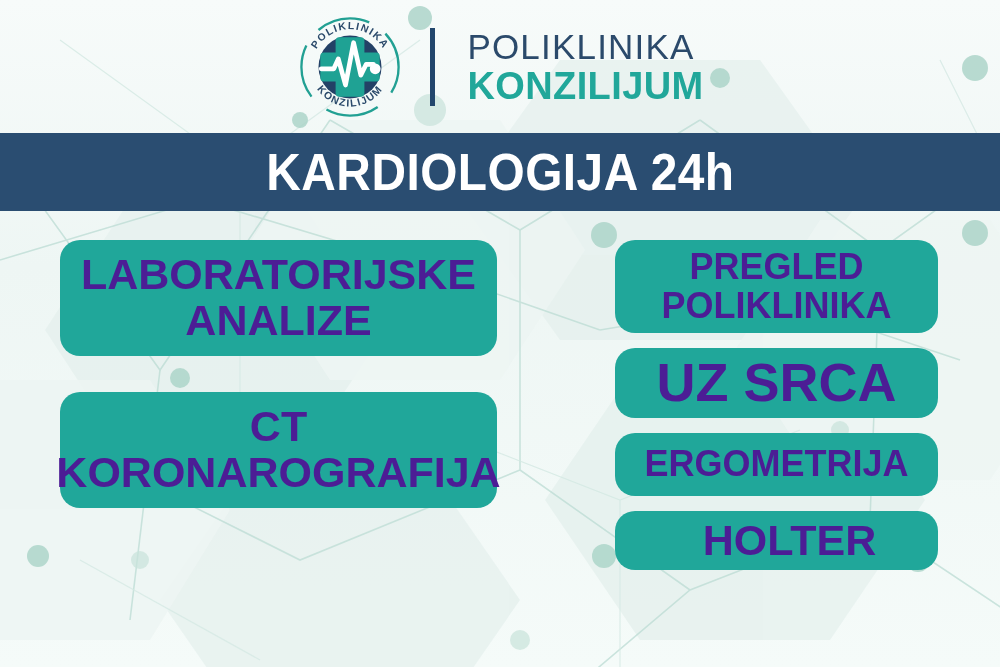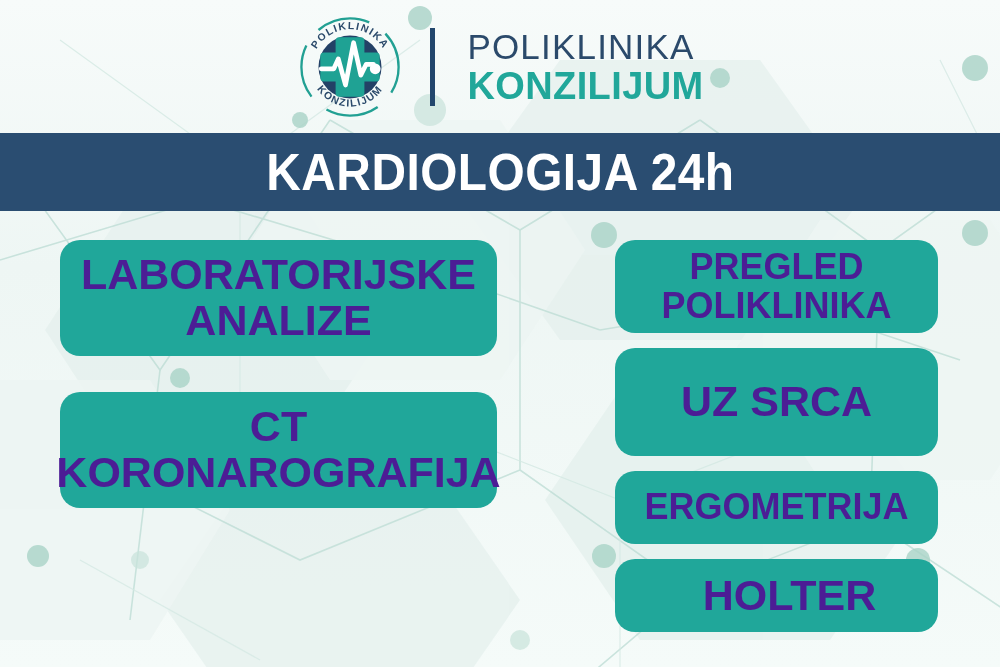--- a/index.html
+++ b/index.html
@@ -160,31 +160,31 @@
     font-size: 43px;
   }
 
   
   #btn-kardiolog {
     height: 93px;
     font-size: 36px;
     margin-bottom: 15px;
   }
   #btn-uzsrca {
-    height: 108px;
-    font-size: 43px;
+    height: 70px;
+    font-size: 54px;
     margin-bottom: 15px;
   }
   #btn-ergo {
-    height: 73px;
+    height: 63px;
     font-size: 36px;
     margin-bottom: 15px;
   }
   #btn-holter {
-    height: 73px;
+    height: 59px;
     font-size: 43px;
     padding-left: 40px;
   }
 
   .btn-label {
     display: block;
     white-space: pre-line;
   }
 </style>
 </head>

